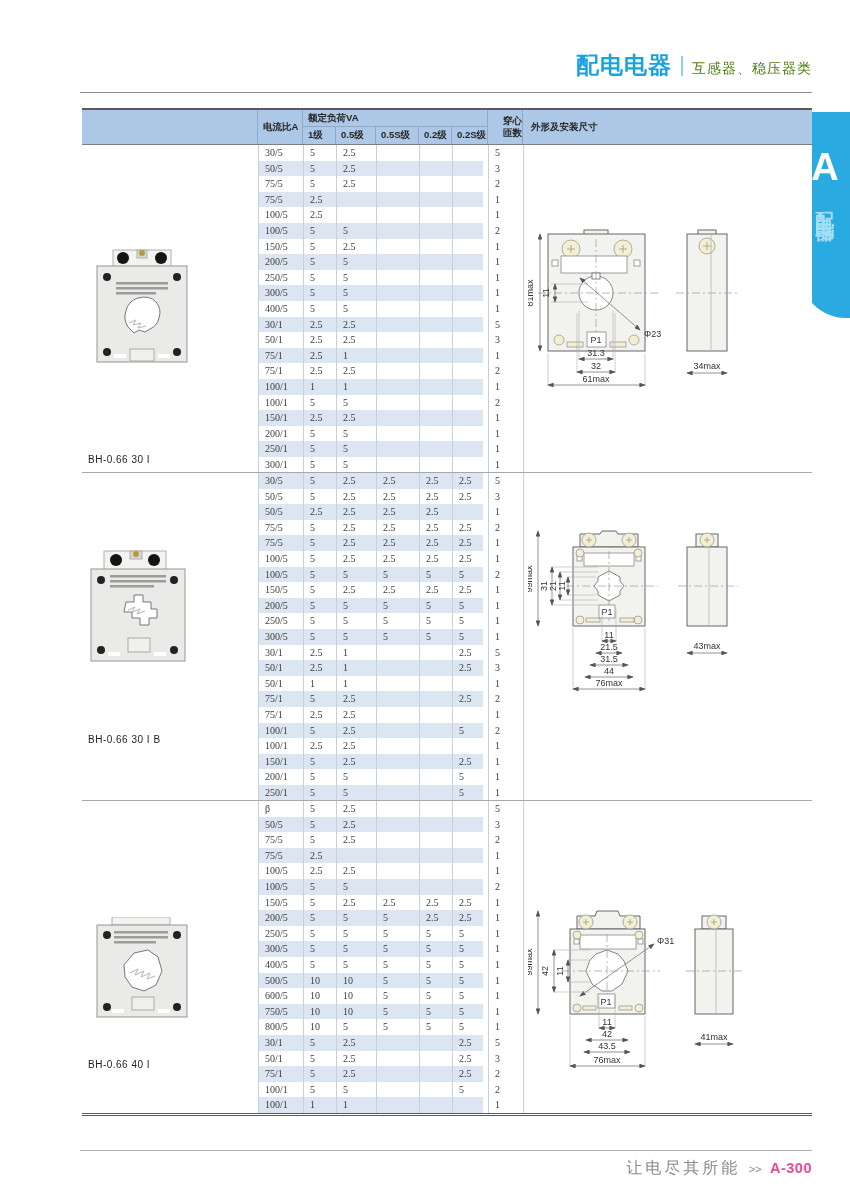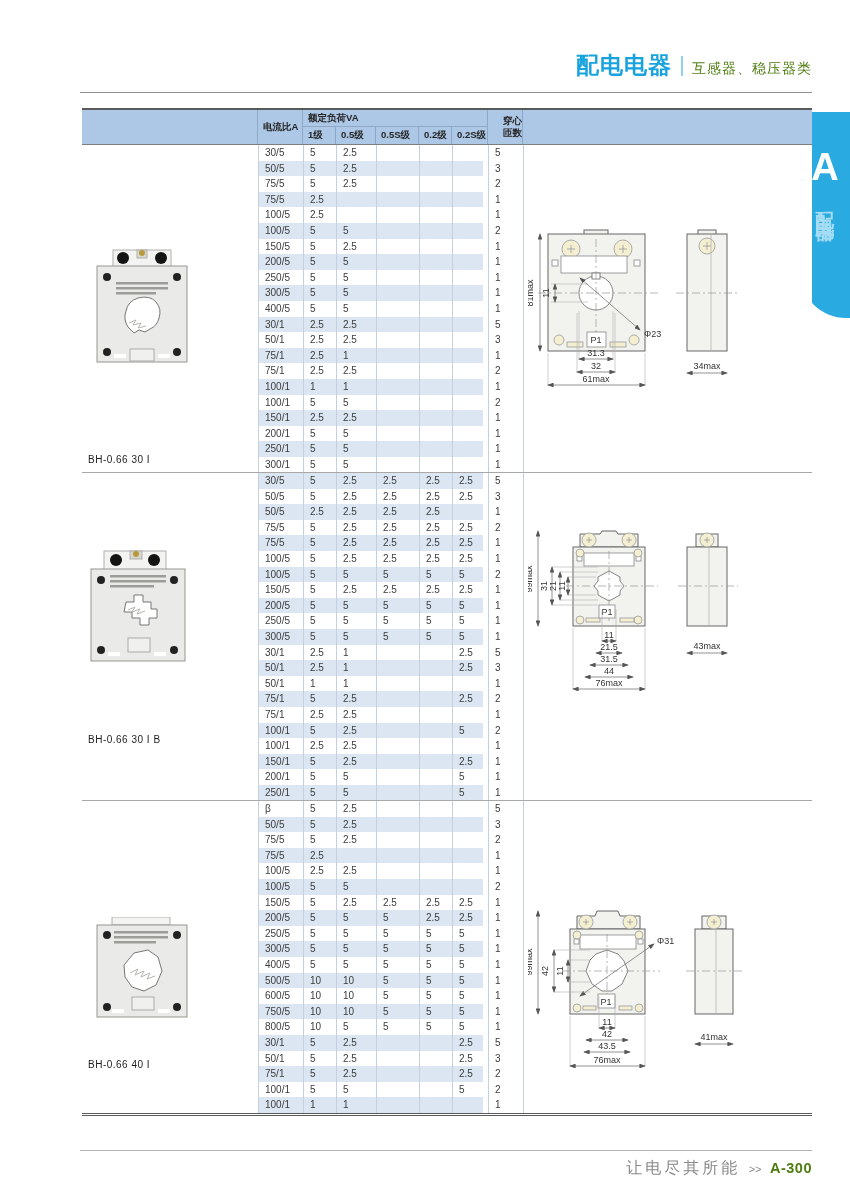--- a/index.html
+++ b/index.html
@@ -46,21 +46,21 @@
   .hc-ratio   { grid-column: 2; grid-row: 1 / 3; }
   .hc-load    { grid-column: 3 / 8; grid-row: 1; border-bottom: 1px solid #90a7c6; }
   .hc-c1 { grid-column: 3; grid-row: 2; } .hc-c2 { grid-column: 4; grid-row: 2; }
   .hc-c3 { grid-column: 5; grid-row: 2; } .hc-c4 { grid-column: 6; grid-row: 2; }
   .hc-c5 { grid-column: 7; grid-row: 2; }
   .hc-turns { grid-column: 8; grid-row: 1 / 3; flex-direction: column; align-items: flex-end; justify-content: center; line-height: 12px; }
   .hc-dims  { grid-column: 9; grid-row: 1 / 3; border-right: none; padding-left: 8px; }
 
   .section { position: relative; border-bottom: 1px solid #a8a8a8; background: #fff; }
   .section:last-child { border-bottom: none; }
-  .rows { position: absolute; left: 176px; top: 0; width: 225px; border-left: 1px solid #c6d0dc; }
+  .rows { position: absolute; left: 176px; top: 0; width: 225px; border-left: 1px solid #c6d0dc; font-family: Liberation Serif, serif; }
   .row { display: grid; grid-template-columns: 45px 33px 40px 43px 33px 36px 35px; height: 15.6px; }
   .row.alt { background: #dbe6f2; }
   .row span {
     border-right: 1px solid #c6d0dc; padding-left: 6px;
     font-size: 10px; line-height: 15.2px; color: #3c3c3c; overflow: hidden; white-space: nowrap;
   }
   .model { position: absolute; left: 6px; font-size: 10px; color: #1c1c1c; letter-spacing: 0.5px; }
   .photo { position: absolute; }
   .drawing { position: absolute; left: 446px; }
 
@@ -73,21 +73,21 @@
   .ext { stroke: #b0b0b0; stroke-width: 0.6; }
   .cl  { stroke: #999; stroke-width: 0.7; stroke-dasharray: 8 3 2 3; }
   .hole { fill: #fff; stroke: #777; stroke-width: 0.9; }
   .whitebox { fill: #fff; stroke: #888; stroke-width: 0.8; }
 
   
   .footer-rule { position: absolute; left: 80px; top: 1150px; width: 732px; height: 1px; background: #b3b3b3; }
   .footer { position: absolute; top: 1158px; right: 38px; white-space: nowrap; }
   .footer .slogan { font-size: 16px; color: #8a8a8a; letter-spacing: 3px; }
   .footer .arrows { font-size: 11px; color: #8a8a8a; margin: 0 4px; }
-  .footer .pageno { font-size: 14.5px; color: #4d7c0f; font-weight: bold; letter-spacing: 0.5px; }
+  .footer .pageno { font-size: 14.5px; color: #ec4899; font-weight: bold; letter-spacing: 0.5px; }
 </style>
 </head>
 <body>
 
 <div class="page-title">
   <span class="title-primary">配电电器</span><span class="title-divider"></span><span class="title-secondary">互感器、稳压器类</span>
 </div>
 <div class="rule-top"></div>
 
 <div class="side-tab">
@@ -103,20 +103,21 @@
     <div class="hc hc-load">额定负荷VA</div>
     <div class="hc hc-c1">1级</div>
     <div class="hc hc-c2">0.5级</div>
     <div class="hc hc-c3">0.5S级</div>
     <div class="hc hc-c4">0.2级</div>
     <div class="hc hc-c5">0.2S级</div>
     <div class="hc hc-turns">
       <span>穿心</span>
       <span>匝数</span>
     </div>
+    <div class="hc hc-dims">外形及安装尺寸</div>
   </div>
 
   <div class="section" style="height:328px">
     <div class="rows">
         <div class="row">
           <span>30/5</span>
           <span>5</span>
           <span>2.5</span>
           <span></span>
           <span></span>

